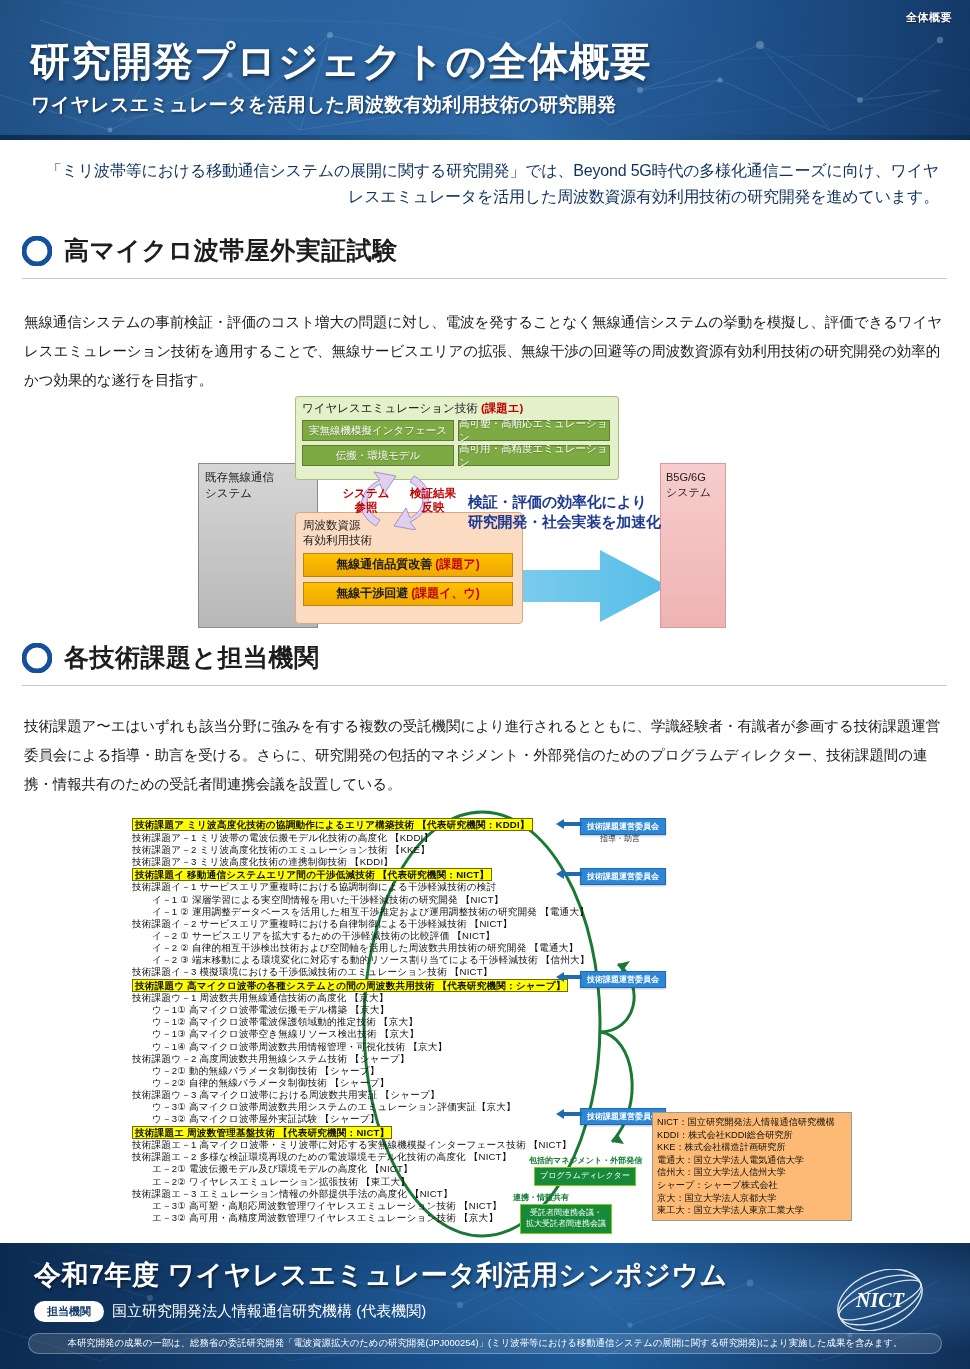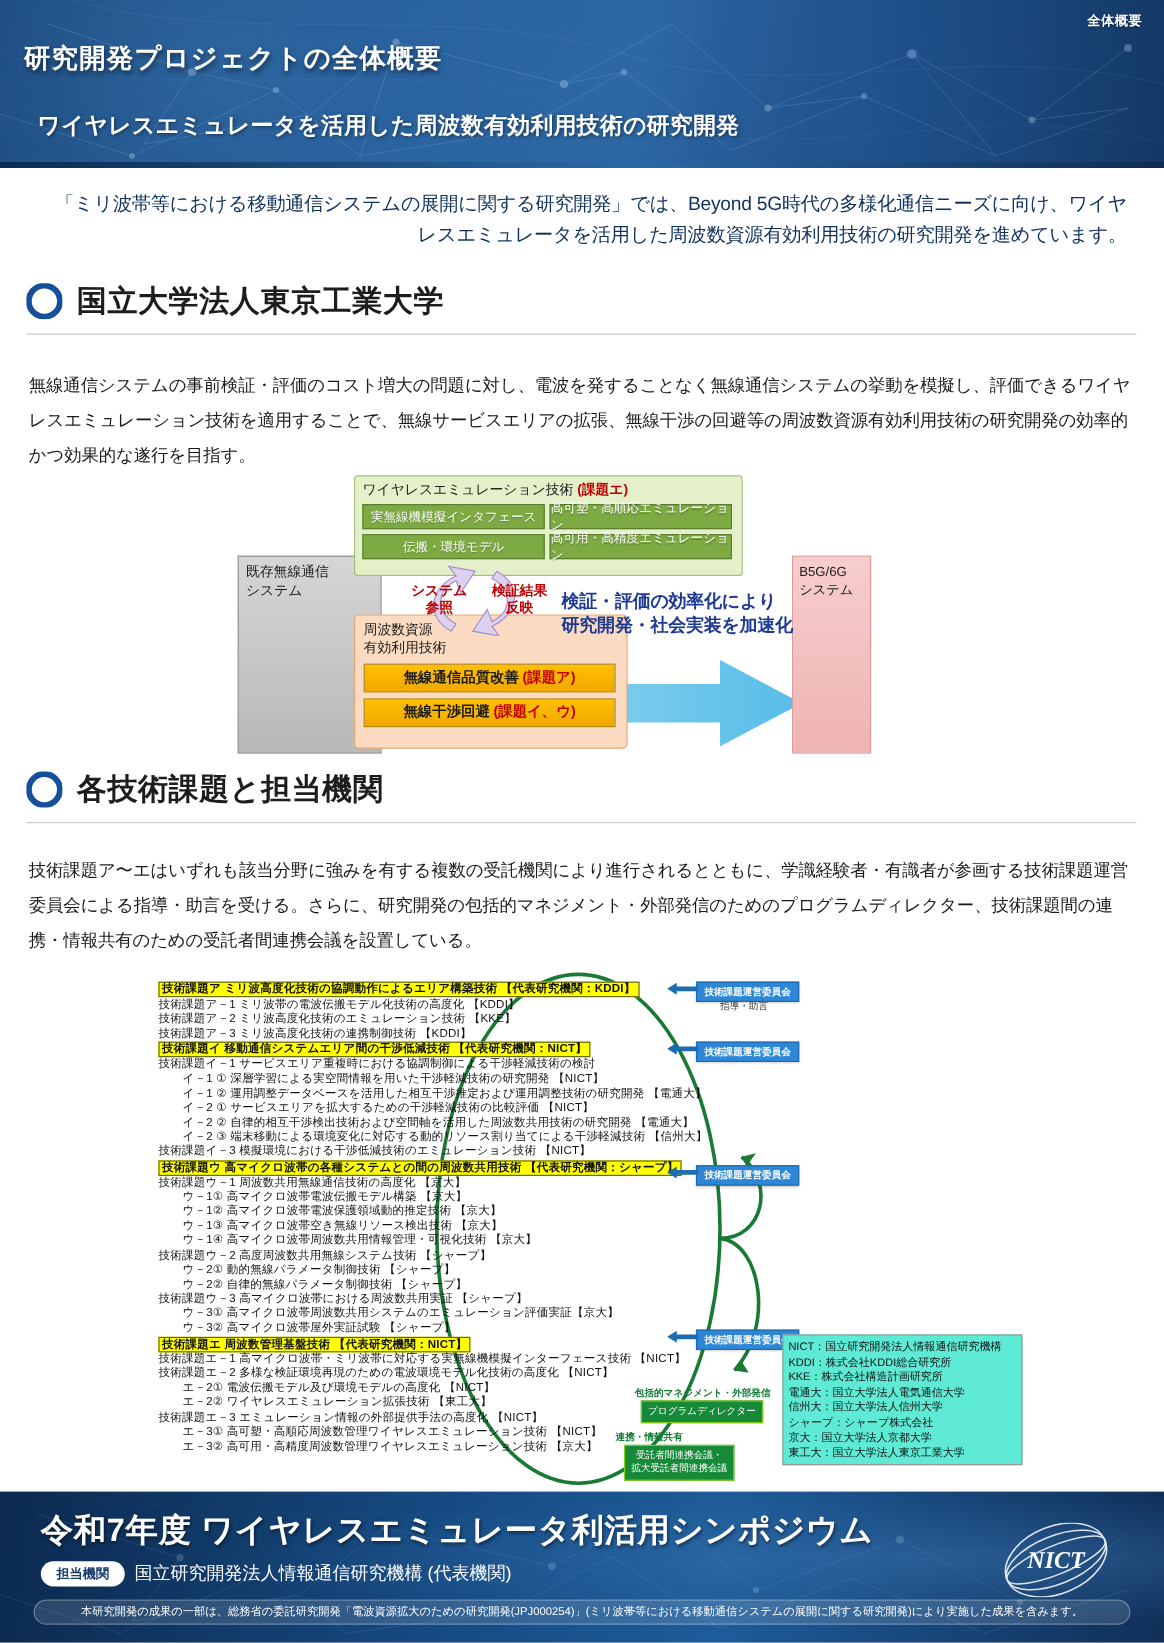--- a/index.html
+++ b/index.html
@@ -22,22 +22,22 @@
       linear-gradient(100deg,#123d6e 0%,#1c5490 32%,#2d6ba8 55%,#16457c 78%,#0e2f58 100%);
     overflow:hidden;
   }
   .banner svg.net{position:absolute;inset:0;opacity:.5;}
   .banner-tag{
     position:absolute;right:18px;top:10px;
     color:#ffffff;font-size:11px;font-weight:bold;letter-spacing:.5px;
     text-shadow:0 1px 2px rgba(0,0,0,.5);
   }
   .banner-title{
-    position:absolute;left:20px;top:34px;
-    color:#ffffff;font-size:22px;font-weight:bold;letter-spacing:1px;
+    position:absolute;left:30px;top:34px;
+    color:#ffffff;font-size:40px;font-weight:bold;letter-spacing:1px;
     text-shadow:1px 2px 4px rgba(0,0,0,.55);
   }
   .banner-sub{
     position:absolute;left:31px;top:92px;
     color:#ffffff;font-size:19px;font-weight:bold;letter-spacing:.3px;
     text-shadow:1px 1px 3px rgba(0,0,0,.5);
   }
   .banner-rule{
     position:absolute;left:0;bottom:0;width:970px;height:5px;
     background:linear-gradient(90deg,#0d2c52,#2a6aa5 55%,#0d2c52);
@@ -148,21 +148,21 @@
     background:#178a3a;border:1px solid #84cc16;
     color:#ffffff;font-size:8px;text-align:center;
     padding:3px 5px;white-space:nowrap;line-height:1.35;
   }
   .green-lbl{
     position:absolute;color:#0f7a33;font-size:8px;font-weight:bold;white-space:nowrap;
   }
 
   .legend{
     position:absolute;left:652px;top:1112px;width:190px;
-    border:1px solid #999;background:#5eead4;padding:3px 4px;
+    border:1px solid #999;background:#fdba74;padding:3px 4px;
   }
   .legend-line{font-size:9.2px;line-height:12.6px;color:#111;white-space:nowrap;}
 
   
   .footer{
     position:absolute;left:0;top:1243px;width:970px;height:126px;
     background:
       radial-gradient(ellipse at 80% 45%, rgba(60,120,180,.45) 0%, rgba(60,120,180,0) 55%),
       linear-gradient(95deg,#0c2a4f 0%,#164a82 38%,#1e5c99 62%,#102f58 100%);
     overflow:hidden;
@@ -226,21 +226,21 @@
 </div>
 
 <div class="lead">「ミリ波帯等における移動通信システムの展開に関する研究開発」では、Beyond 5G時代の多様化通信ニーズに向け、ワイヤレスエミュレータを活用した周波数資源有効利用技術の研究開発を進めています。</div>
 
 <div class="sec" style="top:234px;">
   <div class="sec-row">
     <svg class="sec-bullet" viewBox="0 0 30 30">
       <circle cx="15" cy="15" r="13" fill="none" stroke="#16509b" stroke-width="5"></circle>
       <circle cx="15" cy="15" r="6" fill="#ffffff"></circle>
     </svg>
-    <div class="sec-title">国立大学法人東京工業大学</div>
+    <div class="sec-title">高マイクロ波帯屋外実証試験</div>
   </div>
   <div class="sec-rule"></div>
 </div>
 
 <div class="para" style="top:308px;">無線通信システムの事前検証・評価のコスト増大の問題に対し、電波を発することなく無線通信システムの挙動を模擬し、評価できるワイヤレスエミュレーション技術を適用することで、無線サービスエリアの拡張、無線干渉の回避等の周波数資源有効利用技術の研究開発の効率的かつ効果的な遂行を目指す。</div>
 
 <div class="diagram">
 
   <svg style="position:absolute;left:60px;top:150px;width:420px;height:80px;" viewBox="0 0 420 80">
     <defs>
@@ -342,20 +342,23 @@
         <div class="tl-line hl">技術課題イ 移動通信システムエリア間の干渉低減技術 【代表研究機関：NICT】</div>
       </div>
       <div class="tl-row">
         <div class="tl-line">技術課題イ－1 サービスエリア重複時における協調制御による干渉軽減技術の検討</div>
       </div>
       <div class="tl-row">
         <div class="tl-line ind1">イ－1 ① 深層学習による実空間情報を用いた干渉軽減技術の研究開発 【NICT】</div>
       </div>
       <div class="tl-row">
         <div class="tl-line ind1">イ－1 ② 運用調整データベースを活用した相互干渉推定および運用調整技術の研究開発 【電通大】</div>
+      </div>
+      <div class="tl-row">
+        <div class="tl-line">技術課題イ－2 サービスエリア重複時における自律制御による干渉軽減技術 【NICT】</div>
       </div>
       <div class="tl-row">
         <div class="tl-line ind1">イ－2 ① サービスエリアを拡大するための干渉軽減技術の比較評価 【NICT】</div>
       </div>
       <div class="tl-row">
         <div class="tl-line ind1">イ－2 ② 自律的相互干渉検出技術および空間軸を活用した周波数共用技術の研究開発 【電通大】</div>
       </div>
       <div class="tl-row">
         <div class="tl-line ind1">イ－2 ③ 端末移動による環境変化に対応する動的リソース割り当てによる干渉軽減技術 【信州大】</div>
       </div>

